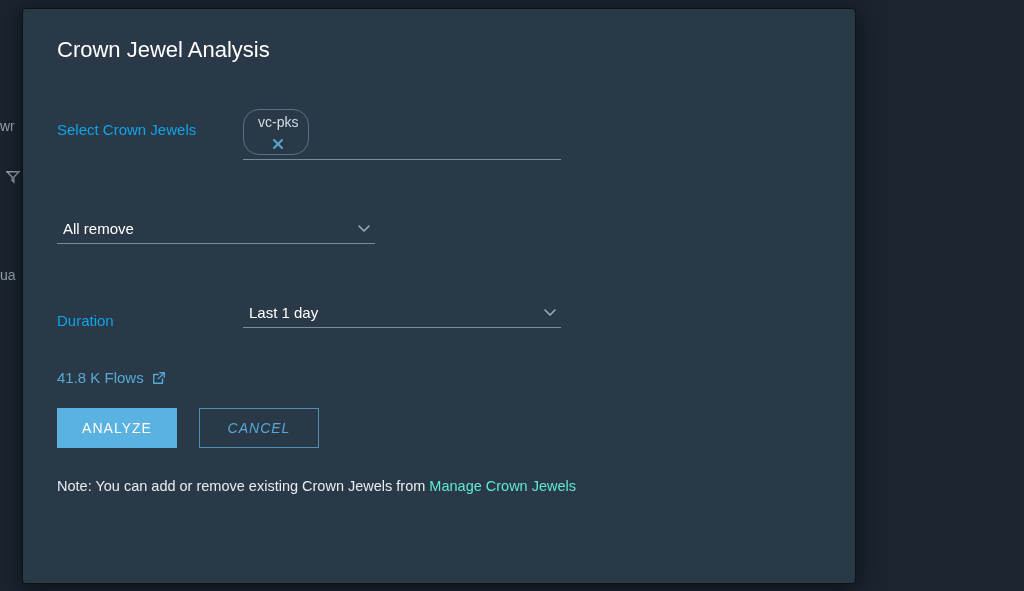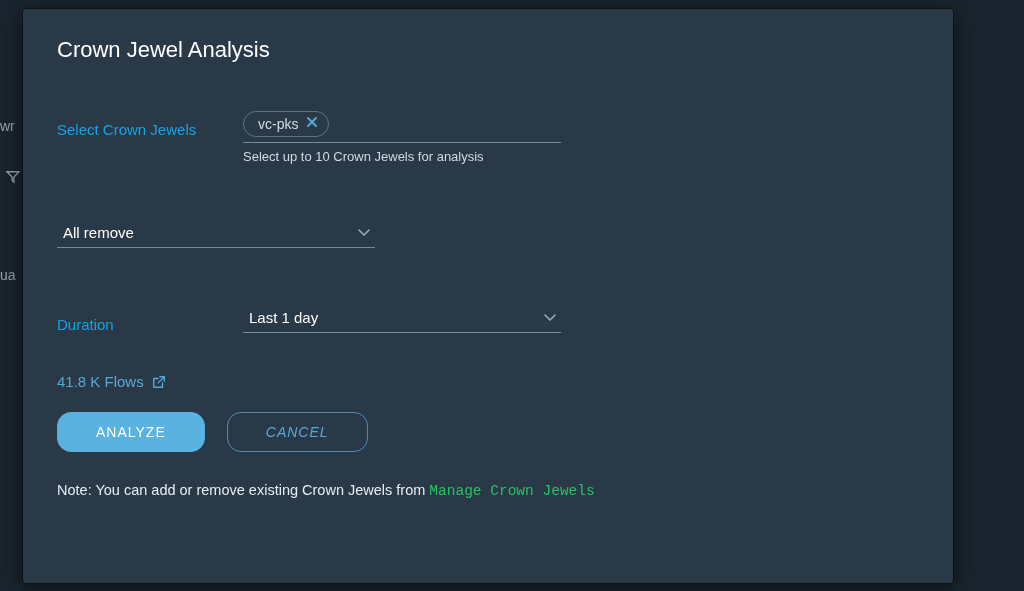--- a/index.html
+++ b/index.html
@@ -40,21 +40,21 @@
       position: absolute;
       top: 267px;
       left: 0;
       color: #99a5b0;
       font-size: 14px;
     }
     .dialog {
       position: absolute;
       top: 8px;
       left: 22px;
-      width: 932px;
+      width: 834px;
       height: 576px;
       background: #2a3947;
       border: 1px solid #111;
       border-radius: 4px;
       box-shadow: 0 4px 24px rgba(0,0,0,0.6);
       padding: 28px 34px 24px 34px;
       display: flex;
       flex-direction: column;
     }
     .dialog-title {
@@ -66,21 +66,20 @@
     .form-row {
       display: flex;
       align-items: flex-start;
       margin-bottom: 56px;
     }
     .form-row.scope-row {
       margin-bottom: 56px;
     }
     .form-row.duration-row {
       margin-bottom: 40px;
-      align-items: flex-end;
     }
     .field-label {
       color: #0ea5e9;
       font-size: 15px;
       width: 186px;
       display: flex;
       align-items: center;
       padding-top: 4px;
       margin-top: 8px;
     }
@@ -94,28 +93,29 @@
     }
     .chip-input-wrap {
       border-bottom: 1px solid #7b8a99;
       padding-bottom: 4px;
       min-height: 34px;
       display: flex;
       align-items: center;
     }
     .chip {
       display: inline-flex;
-      align-items: flex-start;
+      align-items: center;
       border: 1px solid #5c7186;
       border-radius: 16px;
       padding: 4px 10px 4px 14px;
       color: #d4dde5;
       font-size: 14px;
       gap: 8px;
       background: transparent;
+      flex-direction: column;
     }
     .chip .remove {
       color: #58a0c8;
       cursor: pointer;
       display: inline-flex;
     }
     .helper-text {
       color: #d0d9e1;
       font-size: 13px;
       margin-top: 6px;
@@ -144,25 +144,25 @@
       cursor: pointer;
       margin-bottom: 22px;
     }
     .button-row {
       display: flex;
       gap: 22px;
       margin-bottom: 30px;
     }
     .btn {
       height: 40px;
-      padding: 0 38px;
+      padding: 0 10px;
       font-size: 14px;
       letter-spacing: 1px;
       font-weight: 500;
-      border-radius: 14px;
+      border-radius: 0;
       cursor: pointer;
       display: inline-flex;
       align-items: center;
       justify-content: center;
       min-width: 120px;
     }
     .btn-primary {
       background: #59b2e0;
       border: 1px solid #59b2e0;
       color: #ffffff;
@@ -171,23 +171,22 @@
       background: transparent;
       border: 1px solid #518db0;
       color: #56a9d6;
       font-style: italic;
     }
     .footer-note {
       color: #e7edf2;
       font-size: 14.5px;
     }
     .footer-note .link {
-      color: #22c55e;
-      cursor: pointer;
-      font-family: Liberation Mono, monospace;
+      color: #5eead4;
+      cursor: pointer;
     }
     svg { display: block; }
   </style>
 </head>
 <body>
 
 <div class="backdrop">
   <span class="backdrop-text-1">wr</span>
   <span class="backdrop-filter">
     <svg width="14" height="14" viewBox="0 0 16 16" fill="none" stroke="#99a5b0" stroke-width="1.5">
@@ -210,21 +209,20 @@
         <span class="chip">
           <span>vc-pks</span>
           <span class="remove">
             <svg width="12" height="12" viewBox="0 0 12 12" stroke="#57a6d3" stroke-width="2" stroke-linecap="round">
               <line x1="2" y1="2" x2="10" y2="10"></line>
               <line x1="10" y1="2" x2="2" y2="10"></line>
             </svg>
           </span>
         </span>
       </div>
-      <div class="helper-text">Select up to 10 Crown Jewels for analysis</div>
     </div>
   </div>
 
   <div class="form-row scope-row">
     <div class="field-control">
       <div class="select-wrap">
         <span class="select-value">All remove</span>
         <span class="chevron">
           <svg width="14" height="10" viewBox="0 0 14 10" fill="none" stroke="#9aabb9" stroke-width="1.6" stroke-linecap="round" stroke-linejoin="round">
             <polyline points="2,2 7,7 12,2"></polyline>

